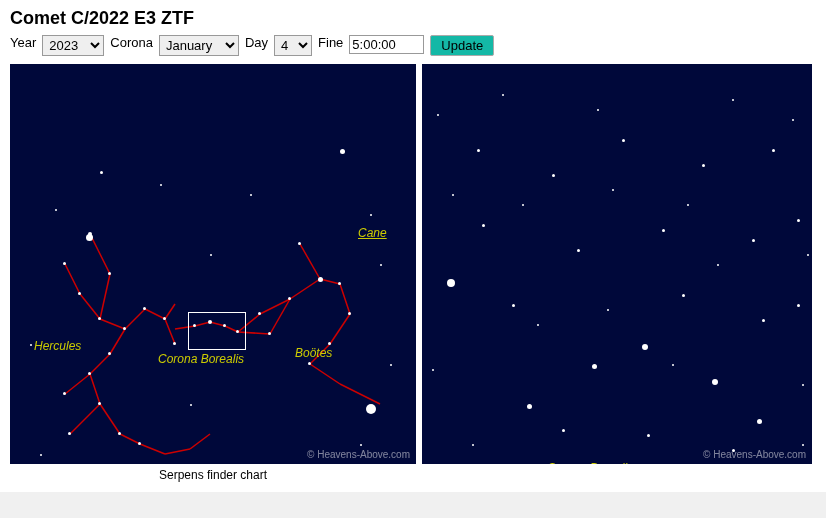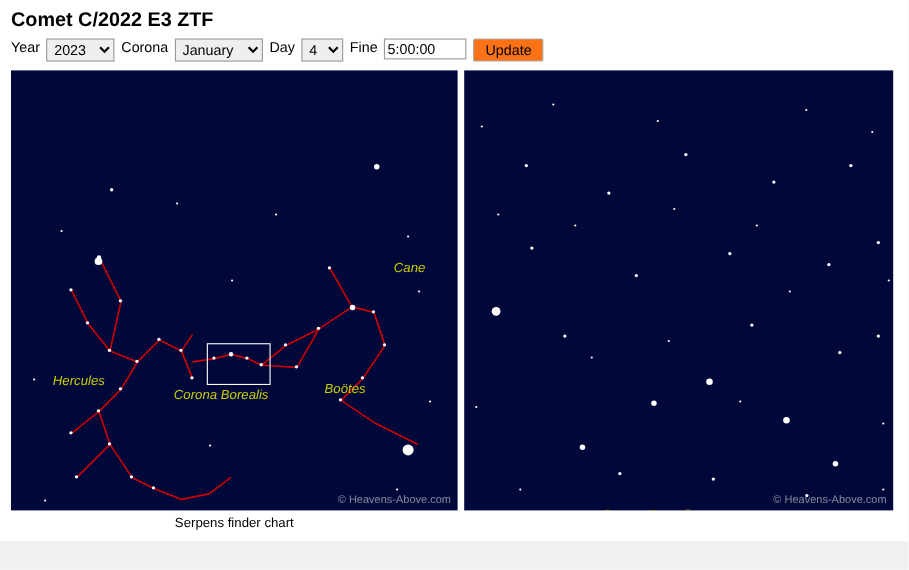--- a/index.html
+++ b/index.html
@@ -36,21 +36,21 @@
       border: 1px solid #999;
     }
     .controls select.year-sel { width: 62px; }
     .controls select.month-sel { width: 80px; }
     .controls select.day-sel { width: 38px; }
     .controls input.time-input { width: 75px; }
     .btn {
       font-size: 13px;
       padding: 2px 10px;
       border: 1px solid #aaa;
-      background: #f97316;
+      background: #14b8a6;
       cursor: pointer;
       border-radius: 2px;
     }
 
     .charts-row {
       display: flex;
       gap: 6px;
     }
     .chart-container {
       display: flex;
@@ -222,24 +222,24 @@
         <div class="star" style="width:2px;height:2px;left:370px;top:200px;"></div>
         <div class="star" style="width:2px;height:2px;left:380px;top:300px;"></div>
         <div class="star" style="width:2px;height:2px;left:20px;top:280px;"></div>
         <div class="star" style="width:2px;height:2px;left:45px;top:145px;"></div>
         <div class="star" style="width:2px;height:2px;left:180px;top:340px;"></div>
         <div class="star" style="width:2px;height:2px;left:350px;top:380px;"></div>
         <div class="star" style="width:2px;height:2px;left:200px;top:190px;"></div>
 
         <div class="selection-box" style="left:178px;top:248px;width:58px;height:38px;"></div>
 
-        <div class="const-label" style="left:38px;top:275px;">Hercules</div>
+        <div class="const-label" style="left:24px;top:275px;">Hercules</div>
         <div class="const-label" style="left:148px;top:288px;">Corona Borealis</div>
         <div class="const-label" style="left:285px;top:282px;">Boötes</div>
-        <div class="const-label" style="left:348px;top:172px;">Cane</div>
+        <div class="const-label" style="left:348px;top:162px;text-decoration:underline;">Cane</div>
         <div class="const-label" style="left:158px;top:398px;">Serpens</div>
 
         <div class="copyright">© Heavens-Above.com</div>
       </div>
       <div class="chart-label">
         <span>Serpens finder chart</span><br>
       </div>
     </div>
 
     <div class="chart-container">

